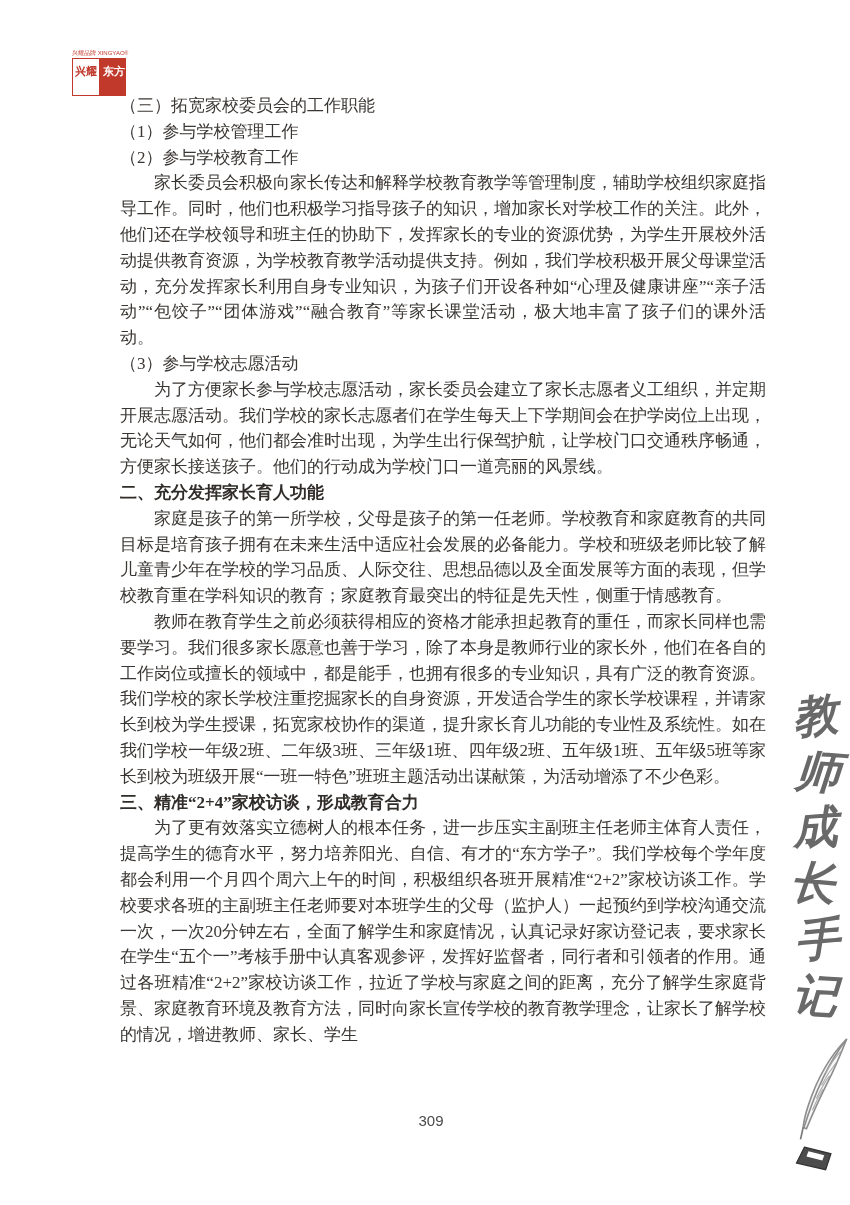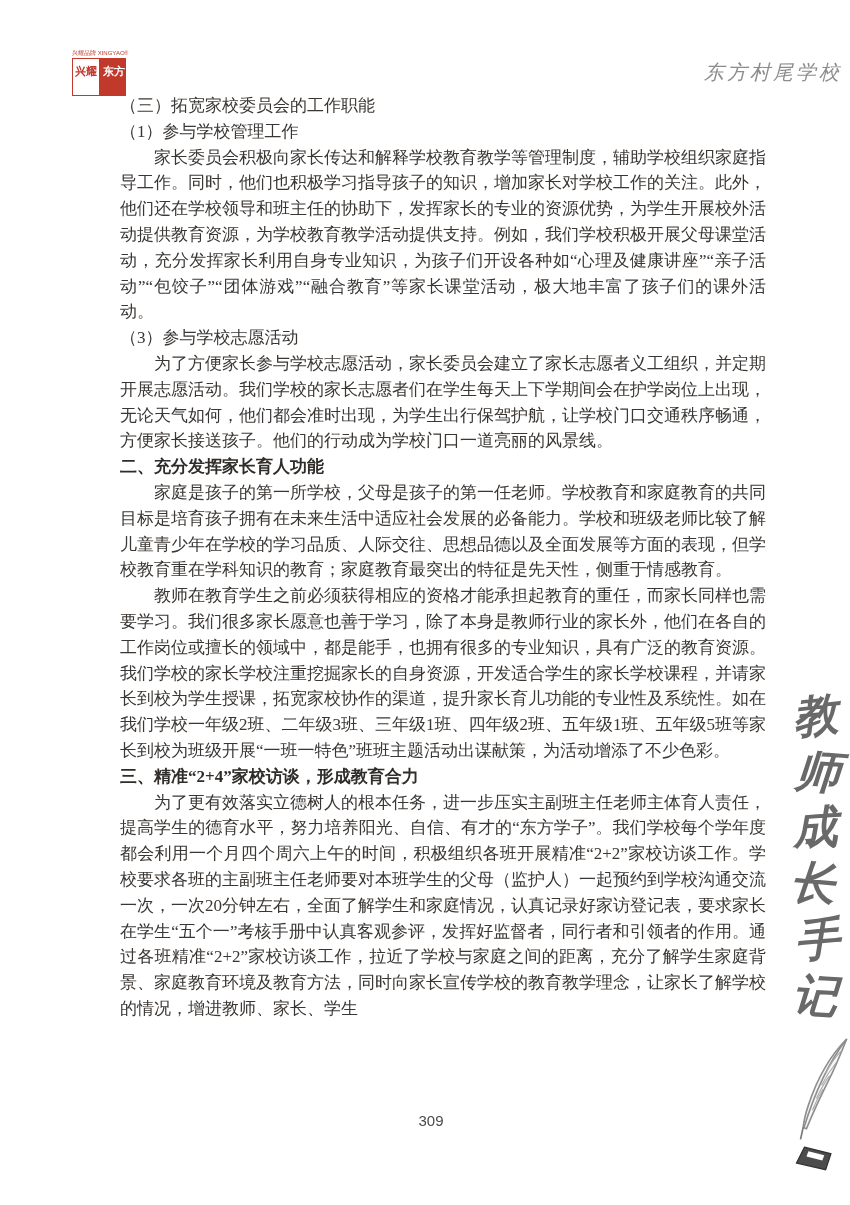--- a/index.html
+++ b/index.html
@@ -87,26 +87,26 @@
 <div>
 
   <div class="header">
     <div class="logo">
       <div class="logo-top"><span>兴耀品牌 XINGYAO</span><span class="reg">®</span></div>
       <div class="seal-body">
         <span class="seal-a">兴耀</span>
         <span class="seal-b">东方</span>
       </div>
     </div>
-    <div class="school-name">东方村尾学校</div>
   </div>
 
   <div class="content">
     <p class="subheading">（三）拓宽家校委员会的工作职能</p>
     <p class="subheading">（1）参与学校管理工作</p>
+    <p class="subheading">（2）参与学校教育工作</p>
     <p class="para">家长委员会积极向家长传达和解释学校教育教学等管理制度，辅助学校组织家庭指导工作。同时，他们也积极学习指导孩子的知识，增加家长对学校工作的关注。此外，他们还在学校领导和班主任的协助下，发挥家长的专业的资源优势，为学生开展校外活动提供教育资源，为学校教育教学活动提供支持。例如，我们学校积极开展父母课堂活动，充分发挥家长利用自身专业知识，为孩子们开设各种如“心理及健康讲座”“亲子活动”“包饺子”“团体游戏”“融合教育”等家长课堂活动，极大地丰富了孩子们的课外活动。</p>
     <p class="subheading">（3）参与学校志愿活动</p>
     <p class="para">为了方便家长参与学校志愿活动，家长委员会建立了家长志愿者义工组织，并定期开展志愿活动。我们学校的家长志愿者们在学生每天上下学期间会在护学岗位上出现，无论天气如何，他们都会准时出现，为学生出行保驾护航，让学校门口交通秩序畅通，方便家长接送孩子。他们的行动成为学校门口一道亮丽的风景线。</p>
     <p class="heading-bold">二、充分发挥家长育人功能</p>
     <p class="para">家庭是孩子的第一所学校，父母是孩子的第一任老师。学校教育和家庭教育的共同目标是培育孩子拥有在未来生活中适应社会发展的必备能力。学校和班级老师比较了解儿童青少年在学校的学习品质、人际交往、思想品德以及全面发展等方面的表现，但学校教育重在学科知识的教育；家庭教育最突出的特征是先天性，侧重于情感教育。</p>
     <p class="para">教师在教育学生之前必须获得相应的资格才能承担起教育的重任，而家长同样也需要学习。我们很多家长愿意也善于学习，除了本身是教师行业的家长外，他们在各自的工作岗位或擅长的领域中，都是能手，也拥有很多的专业知识，具有广泛的教育资源。我们学校的家长学校注重挖掘家长的自身资源，开发适合学生的家长学校课程，并请家长到校为学生授课，拓宽家校协作的渠道，提升家长育儿功能的专业性及系统性。如在我们学校一年级2班、二年级3班、三年级1班、四年级2班、五年级1班、五年级5班等家长到校为班级开展“一班一特色”班班主题活动出谋献策，为活动增添了不少色彩。</p>
     <p class="heading-bold">三、精准“2+4”家校访谈，形成教育合力</p>
     <p class="para">为了更有效落实立德树人的根本任务，进一步压实主副班主任老师主体育人责任，提高学生的德育水平，努力培养阳光、自信、有才的“东方学子”。我们学校每个学年度都会利用一个月四个周六上午的时间，积极组织各班开展精准“2+2”家校访谈工作。学校要求各班的主副班主任老师要对本班学生的父母（监护人）一起预约到学校沟通交流一次，一次20分钟左右，全面了解学生和家庭情况，认真记录好家访登记表，要求家长在学生“五个一”考核手册中认真客观参评，发挥好监督者，同行者和引领者的作用。通过各班精准“2+2”家校访谈工作，拉近了学校与家庭之间的距离，充分了解学生家庭背景、家庭教育环境及教育方法，同时向家长宣传学校的教育教学理念，让家长了解学校的情况，增进教师、家长、学生</p>
   </div>
 

